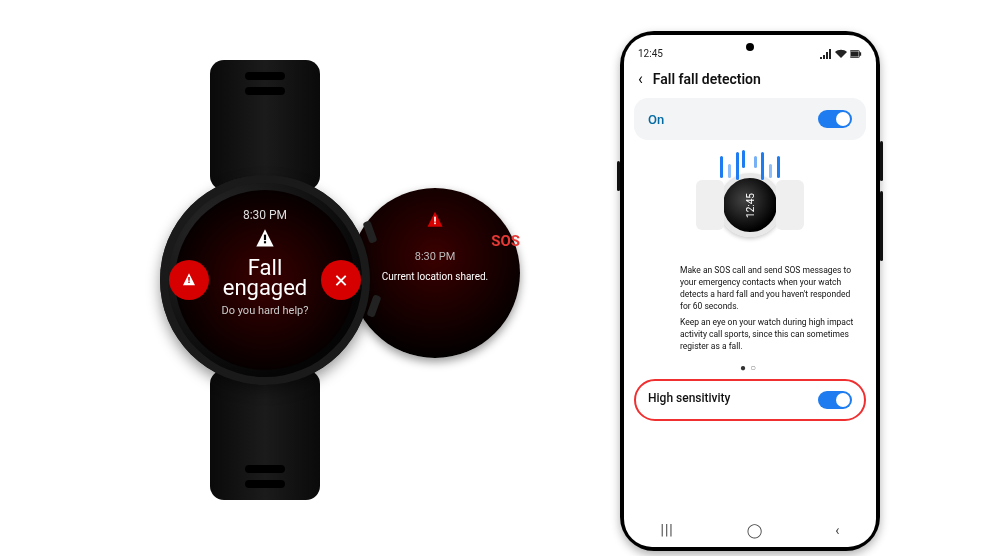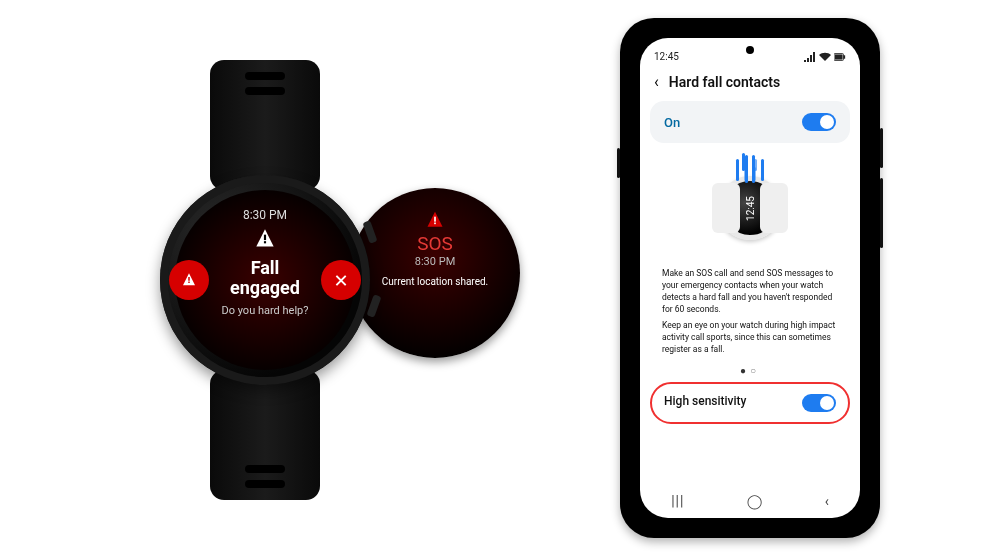--- a/index.html
+++ b/index.html
@@ -66,21 +66,21 @@
     background: radial-gradient(circle at 50% 50%, #3a0000 0%, #000 80%);
     color: #fff;
     text-align: center;
     padding-top: 18px;
     position: relative;
   }
   .watch-face .time { font-size: 12px; color: #ddd; margin-bottom: 4px;}
   .watch-face .alert-icon-main {
     width: 26px; height: 26px; margin: 0 auto 6px;
   }
-  .watch-face .headline { font-size: 18px; line-height: 20px; font-weight: 700;}
+  .watch-face .headline { font-size: 22px; line-height: 20px; font-weight: 400;}
   .watch-face .sub { font-size: 11px; color: #ccc; margin-top: 6px;}
 
   .side-btn {
     position: absolute;
     width: 40px; height: 40px;
     border-radius: 50%;
     display:flex;align-items:center;justify-content:center;
     top: 50%; transform: translateY(-50%);
   }
   .side-btn.left { left: -6px; background:#d60000; }
@@ -94,32 +94,32 @@
     position: absolute;
     left: 350px; top: 188px;
     width: 170px; height: 170px;
     border-radius: 50%;
     background: radial-gradient(circle at 50% 40%, #3a0000 0%, #000 80%);
     color:#fff; text-align:center;
     padding-top: 22px;
     box-shadow: 0 4px 10px rgba(0,0,0,.4);
   }
   .watch-face-2 .alert-icon-main { width:20px;height:20px;margin:0 auto 2px; }
-  .watch-face-2 .sos { color:#e53935; font-size:19px; font-weight:400; }
+  .watch-face-2 .sos { color:#e53935; font-size:15px; font-weight:700;text-align:right; }
   .watch-face-2 .time { font-size:11px; color:#bbb; margin-bottom:8px;}
   .watch-face-2 .msg { font-size:10px; color:#fff;}
 
   
   .phone {
     position: absolute;
-    right: 120px; top: 18px;
+    right: 120px; top: 31px;
     width: 260px; height: 520px;
     background: #000;
     border-radius: 34px;
-    padding: 20px;
+    padding: 4px;
     box-shadow: 0 4px 10px rgba(0,0,0,.3);
   }
   .phone-side-btn {
     position:absolute; background:#111; border-radius:2px;
     width:3px;
   }
   .phone-side-btn.b1 { right:-3px; top:110px; height:40px;}
   .phone-side-btn.b2 { right:-3px; top:160px; height:70px;}
   .phone-side-btn.b3 { left:-3px; top:130px; height:30px;}
 
@@ -191,21 +191,21 @@
   .vib-line {
     position:absolute; background:#1e7cf0; width:3px; border-radius:2px;
   }
 
   .desc {
     padding: 4px 22px 0;
     font-size: 8.5px;
     line-height: 12px;
     color:#111;
   }
-  .desc p { margin-bottom:4px;}
+  .desc p { margin-bottom:4px;margin-left:34px;}
 
   .dots { text-align:center; font-size:10px; color:#888; letter-spacing:4px; padding:6px 0 4px;}
   .dots .active{color:#333;}
 
   .sens-card {
     margin: 2px 10px 0;
     border: 2px solid #f03030;
     border-radius: 28px;
     padding: 10px 12px;
     display:flex; gap:2px; align-items:flex-start;
@@ -300,21 +300,21 @@
         <svg class="batt-icon" viewBox="0 0 14 10">
             <rect x="0" y="1" width="11" height="8" rx="1" fill="none" stroke="#222"></rect>
             <rect x="1" y="2" width="9" height="6" fill="#222"></rect>
             <rect x="11" y="3" width="2" height="4" fill="#222"></rect>
           </svg>
       </div>
     </div>
 
     <div class="appbar">
       <span class="back">‹</span>
-      <span class="title">Hard fall contacts</span>
+      <span class="title">Fall fall detection</span>
     </div>
 
     <div class="toggle-row">
       <span class="label">On</span>
       <div class="switch"></div>
     </div>
 
     <div class="illus">
       <div class="illus-strap l"></div>
       <div class="illus-strap r"></div>

